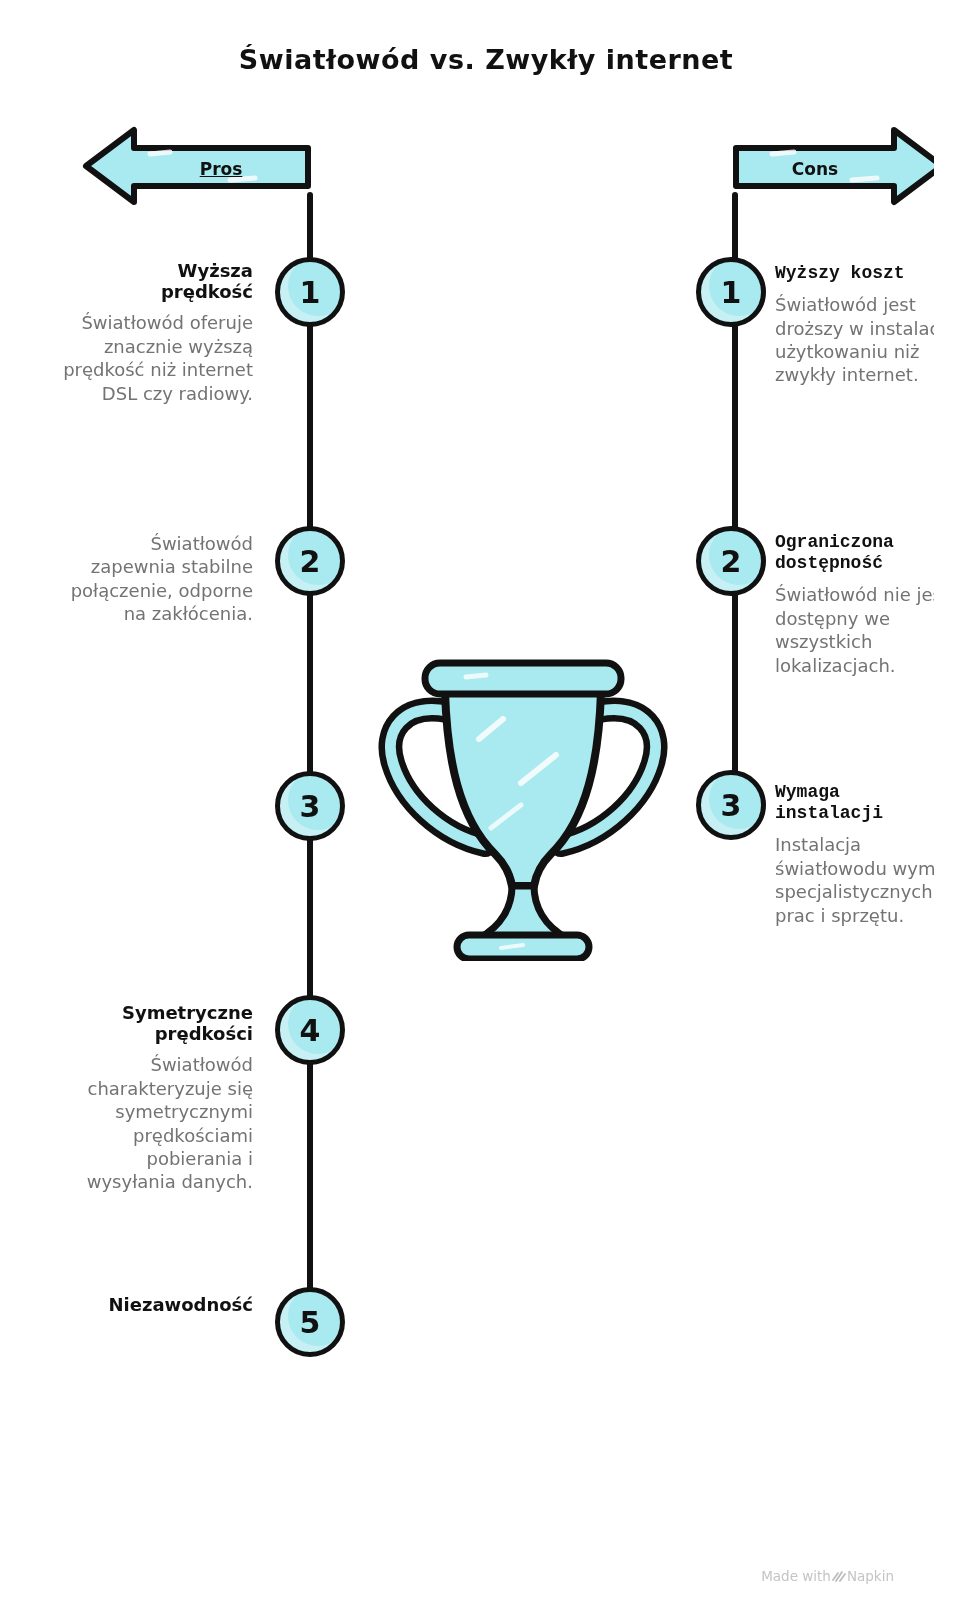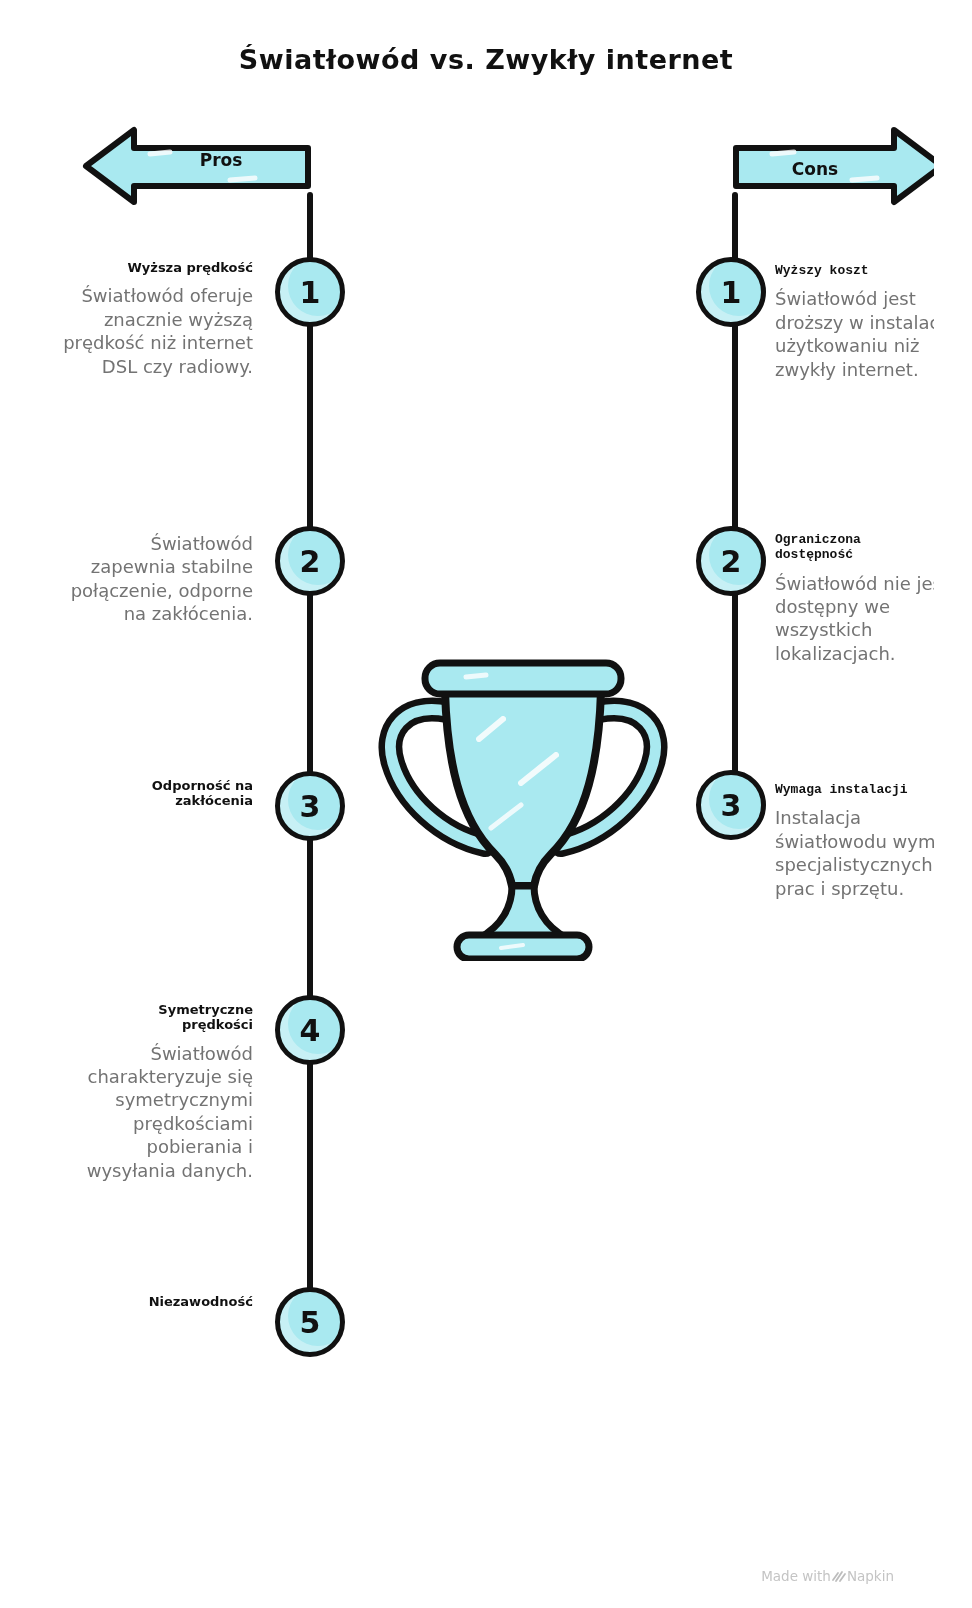--- a/index.html
+++ b/index.html
@@ -45,21 +45,21 @@
     border: 5px solid #111;
     border-radius: 50%;
     background: #a9e9f0;
     display: flex; align-items: center; justify-content: center;
     font-size: 30px; font-weight: 700; color: #111;
     box-shadow: inset 8px -6px 0 rgba(255,255,255,.35);
   }
 
   .item { position: absolute; color: #111; }
   .item .item-title {
-    font-size: 13px;
+    font-size: 18px;
     font-weight: 700;
     line-height: 1.18;
     margin-bottom: 9px;
     color: #111;
   }
   .item .item-body {
     font-size: 18px;
     line-height: 1.3;
     color: #737373;
   }
@@ -86,21 +86,21 @@
   <div class="title">Światłowód vs. Zwykły internet</div>
 
   <div class="rail left"></div>
   <div class="rail right"></div>
 
   <svg class="arrow-svg" style="left:42px; top:124px;" width="232" height="84" viewBox="0 0 232 84">
     <polygon points="6,42 54,6 54,24 228,24 228,62 54,62 54,78" fill="#a9e9f0" stroke="#111" stroke-width="6" stroke-linejoin="round"></polygon>
     <line x1="70" y1="30" x2="90" y2="28" stroke="#fff" stroke-width="5" stroke-linecap="round" opacity=".8"></line>
     <line x1="150" y1="56" x2="175" y2="54" stroke="#fff" stroke-width="5" stroke-linecap="round" opacity=".8"></line>
   </svg>
-  <div class="arrow-label" style="left:96px; top:141px; width:174px;">Pros</div>
+  <div class="arrow-label" style="left:96px; top:150px; width:174px;text-decoration:underline;">Pros</div>
 
   <svg class="arrow-svg" style="left:694px; top:124px;" width="216" height="84" viewBox="0 0 216 84">
     <polygon points="4,24 162,24 162,6 210,42 162,78 162,62 4,62" fill="#a9e9f0" stroke="#111" stroke-width="6" stroke-linejoin="round"></polygon>
     <line x1="40" y1="30" x2="62" y2="28" stroke="#fff" stroke-width="5" stroke-linecap="round" opacity=".8"></line>
     <line x1="120" y1="56" x2="145" y2="54" stroke="#fff" stroke-width="5" stroke-linecap="round" opacity=".8"></line>
   </svg>
   <div class="arrow-label" style="left:698px; top:150px; width:158px;">Cons</div>
 
   <div class="node" style="left:237px; top:257px;">
       <span>1</span>
@@ -129,21 +129,20 @@
     </div>
 
   <div class="item left" style="top:260px;">
     <div class="item-title">Wyższa prędkość</div>
     <div class="item-body">Światłowód oferuje znacznie wyższą prędkość niż internet DSL czy radiowy.</div>
   </div>
   <div class="item left" style="top:532px;">
     <div class="item-body">Światłowód zapewnia stabilne połączenie, odporne na zakłócenia.</div>
   </div>
   <div class="item left" style="top:778px;">
-    <div class="item-title">Odporność na zakłócenia</div>
   </div>
   <div class="item left" style="top:1002px;">
     <div class="item-title">Symetryczne prędkości</div>
     <div class="item-body">Światłowód charakteryzuje się symetrycznymi prędkościami pobierania i wysyłania danych.</div>
   </div>
   <div class="item left" style="top:1294px;">
     <div class="item-title">Niezawodność</div>
   </div>
 
   <div class="item right" style="top:263px;">

